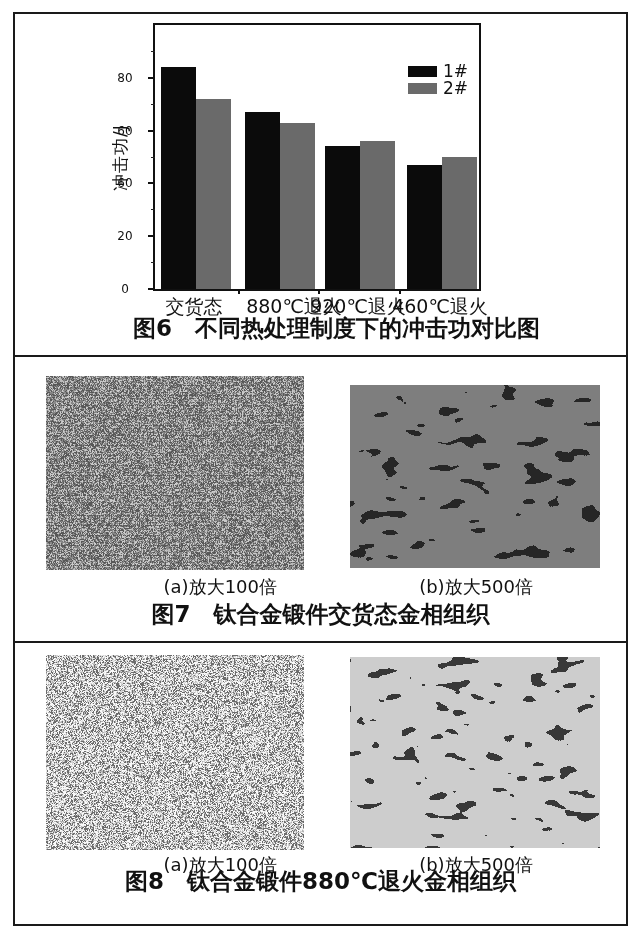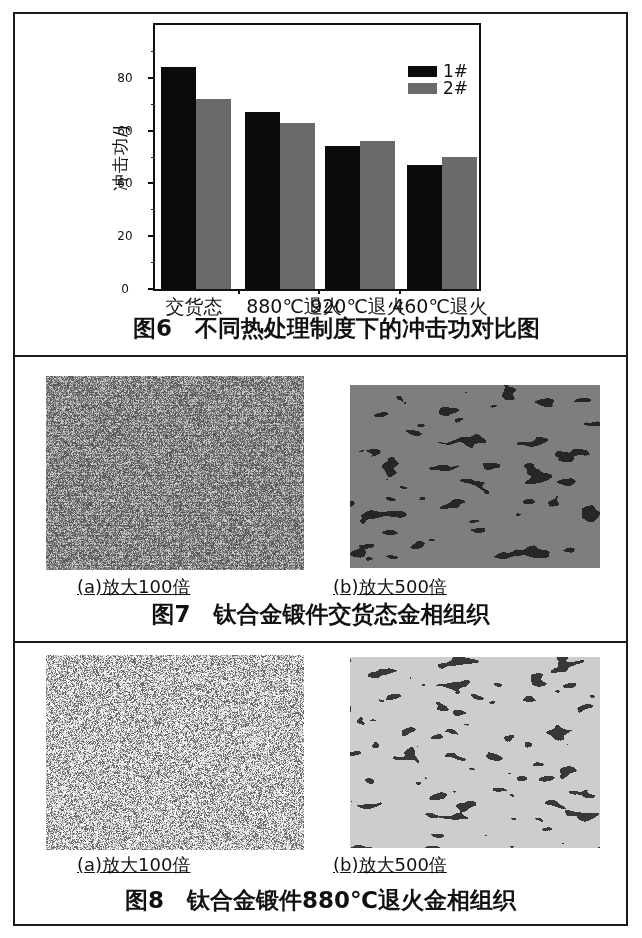--- a/index.html
+++ b/index.html
@@ -44,32 +44,32 @@
   .legend-row{display:flex;align-items:center;gap:6px;height:13px;}
   .legend-swatch{width:29px;height:11px;background:#000;}
   .legend-label{font-size:17px;line-height:13px;}
 
   .fig-caption{
     position:absolute;left:0;width:100%;text-align:center;
     font-weight:bold;font-size:23px;line-height:26px;
   }
   #fig6-caption{top:301px;margin-left:16px;}
   #fig7-caption{top:244px;}
-  #fig8-caption{top:244px;text-align:center;}
+  #fig8-caption{top:225px;text-align:center;}
 
   
   .micro{position:absolute;overflow:hidden;background:#444;}
   .micro svg{display:block;width:100%;height:100%;}
   #micro-7a{left:31px;top:19px;width:258px;height:194px;}
   #micro-7b{left:335px;top:28px;width:250px;height:183px;}
   #micro-8a{left:31px;top:12px;width:258px;height:195px;}
   #micro-8b{left:335px;top:14px;width:250px;height:191px;}
   .panel-label{
-    position:absolute;width:200px;text-align:left;
-    font-size:18px;line-height:21px;white-space:nowrap;text-decoration:underline;
+    position:absolute;width:200px;text-align:right;
+    font-size:18px;line-height:21px;white-space:nowrap;
   }
   .panel-label.a{left:62px;}
   .panel-label.b{left:318px;}
   #sec-fig7 .panel-label{top:219px;}
   #sec-fig8 .panel-label{top:211px;}
 </style>
 </head>
 <body>
 
 <div class="frame">

